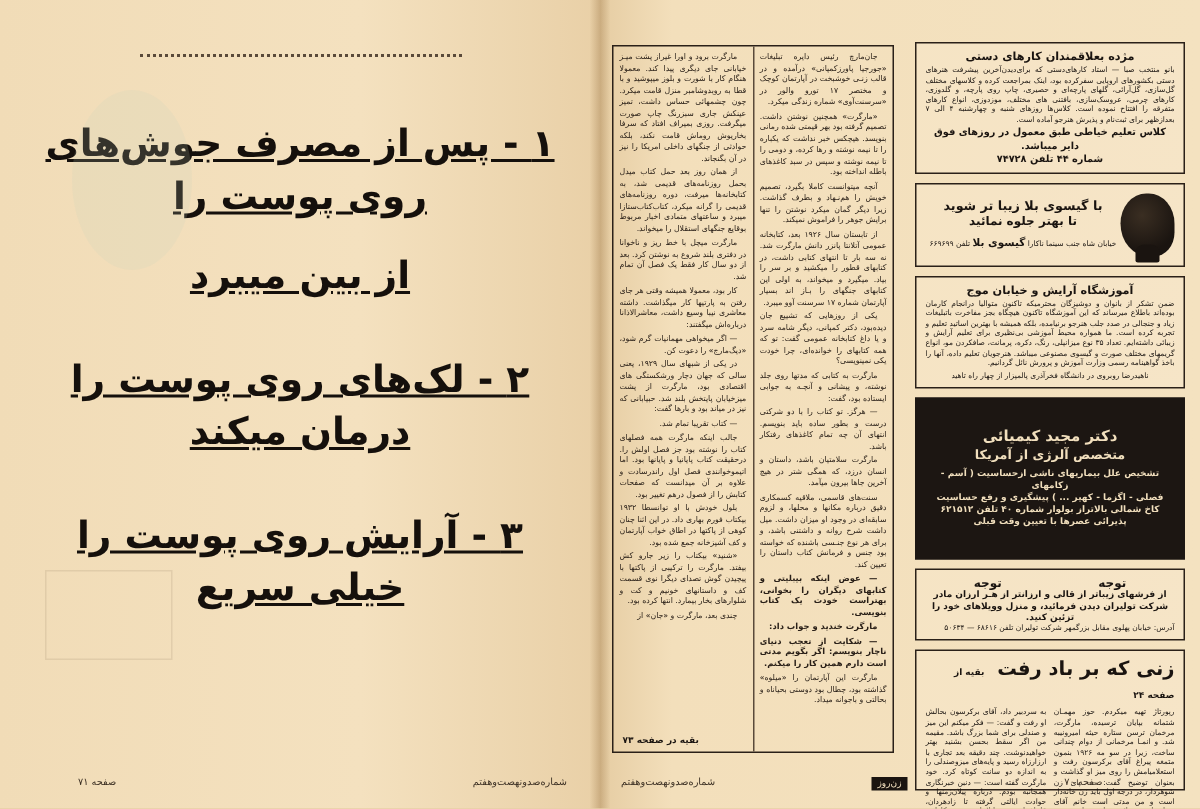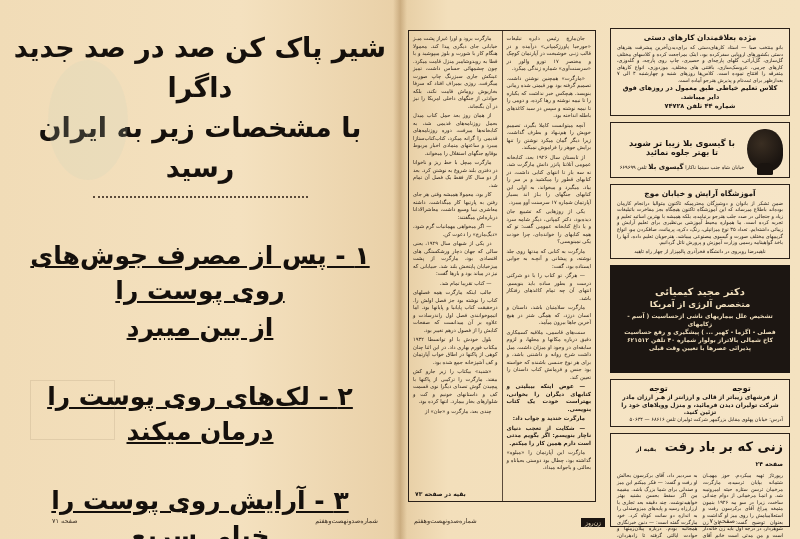--- a/index.html
+++ b/index.html
@@ -33,21 +33,21 @@
   }
   .ad-divider {
     width: 215px; margin: 8px auto 0; border-top: 2px dotted #5a4a3a;
   }
   .ad-features { margin-top: 40px; }
   .ad-feature {
     font-weight: bold; font-size: 25px; line-height: 35px;
     color: #15100c; margin-bottom: 34px; padding: 0 30px; text-decoration: underline;
   }
   .ad-feature .line { display: block; }
-  .ad-feature .line + .line { margin-top: 2px; }
+  .ad-feature .line + .line { margin-top: 18px; }
   .ad-ghost {
     position: absolute; left: 48px; top: 60px; width: 80px; height: 120px;
     border-radius: 50%; background: rgba(200,210,190,.18); pointer-events: none;
   }
   .ad-ghost2 {
     position: absolute; left: 30px; top: 380px; width: 85px; height: 60px;
     border: 1px solid rgba(150,130,100,.18); pointer-events: none;
   }
 
   .folio {
@@ -81,21 +81,21 @@
   .ads-col { position: absolute; right: 10px; top: 28px; width: 180px; }
   .box {
     border: 1.5px solid #2a2018; margin-bottom: 6px; direction: rtl;
     text-align: center; padding: 4px 6px; background: rgba(250,240,220,.25);
   }
   .box-title { font-weight: bold; font-size: 7.5px; margin-bottom: 2px; }
   .box-body { font-size: 5px; line-height: 6.6px; text-align: justify; }
   .box-strong { font-weight: bold; font-size: 6.5px; line-height: 9px; text-align: center; }
 
   .box.gisoo {
-    display: flex; align-items: flex-end; justify-content: space-between;
+    display: flex; align-items: center; justify-content: space-between;
     padding: 6px; height: 56px;
   }
   .gisoo-text { flex: 1; text-align: center; }
   .gisoo-line1 { font-weight: bold; font-size: 8.5px; letter-spacing: 1px; }
   .gisoo-line2 { font-weight: bold; font-size: 8px; letter-spacing: 1.5px; margin-top: 0; }
   .gisoo-foot { font-size: 5px; margin-top: 6px; }
   .gisoo-foot b { font-size: 7px; }
   .silhouette {
     width: 36px; height: 42px; border-radius: 50% 50% 40% 55%;
     background: radial-gradient(circle at 40% 35%, #3a2e22 0%, #1a1410 70%);
@@ -124,24 +124,20 @@
 </style>
 </head>
 <body>
 
 <div class="spread">
 
   <section class="page left">
     <div class="ad-ghost"></div>
     <div class="ad-ghost2"></div>
     <div class="ad">
-      <div>
-        <div class="ad-headline">شیر پاک کن صد در صد جدید داگرا</div>
-        <div class="ad-headline">با مشخصات زیر به ایران رسید</div>
-      </div>
       <div class="ad-divider"></div>
       <div class="ad-features">
         <div class="ad-feature">
           <span class="line">۱ - پس از مصرف جوش‌های روی پوست را</span>
           <span class="line">از بین میبرد</span>
         </div>
         <div class="ad-feature">
           <span class="line">۲ - لک‌های روی پوست را درمان میکند</span>
         </div>
         <div class="ad-feature">

